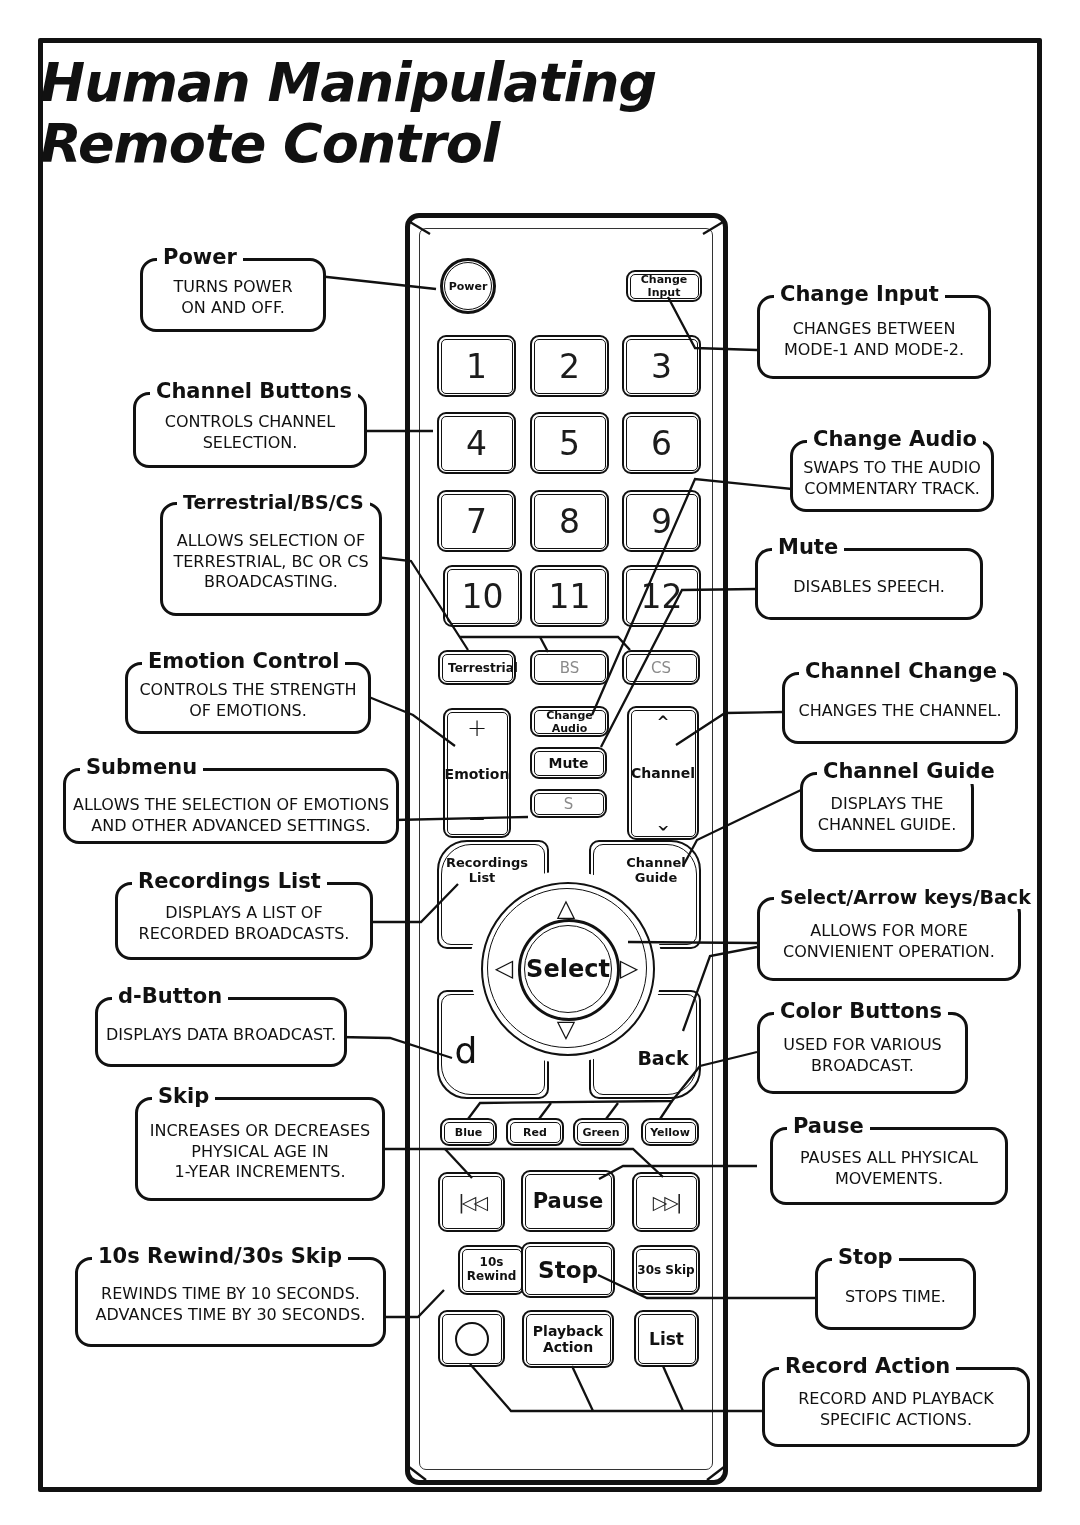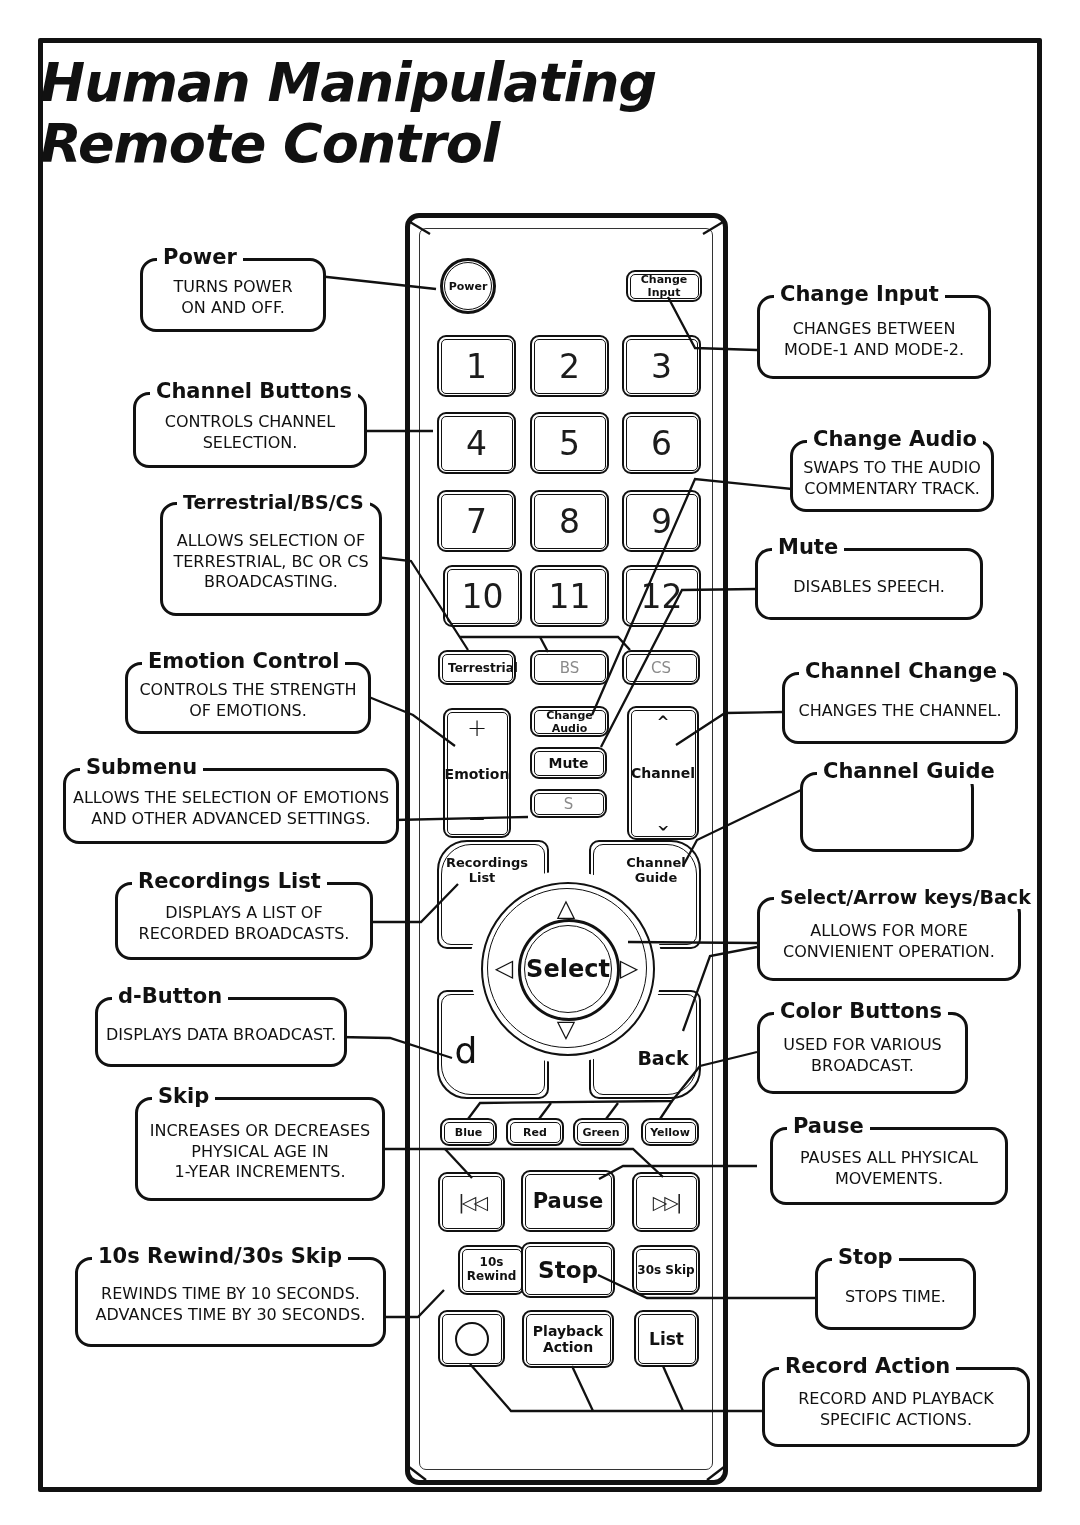--- a/index.html
+++ b/index.html
@@ -256,21 +256,21 @@
   <div class="callout" style="left:133px;top:392px;width:228px;height:70px;">
     <span class="co-title">Channel Buttons</span>
     <div class="co-body">CONTROLS CHANNEL
 SELECTION.</div>
   </div>
   <div class="callout" style="left:125px;top:662px;width:240px;height:66px;">
     <span class="co-title">Emotion Control</span>
     <div class="co-body">CONTROLS THE STRENGTH
 OF EMOTIONS.</div>
   </div>
-  <div class="callout" style="left:63px;top:768px;width:330px;height:70px;">
+  <div class="callout" style="left:63px;top:768px;width:330px;height:70px;align-items:flex-end;">
     <span class="co-title">Submenu</span>
     <div class="co-body">ALLOWS THE SELECTION OF EMOTIONS
 AND OTHER ADVANCED SETTINGS.</div>
   </div>
   <div class="callout" style="left:115px;top:882px;width:252px;height:72px;">
     <span class="co-title">Recordings List</span>
     <div class="co-body">DISPLAYS A LIST OF
 RECORDED BROADCASTS.</div>
   </div>
   <div class="callout" style="left:95px;top:997px;width:246px;height:64px;">
@@ -302,20 +302,22 @@
   <div class="callout" style="left:755px;top:548px;width:222px;height:66px;">
     <span class="co-title">Mute</span>
     <div class="co-body">DISABLES SPEECH.</div>
   </div>
   <div class="callout" style="left:782px;top:672px;width:230px;height:66px;">
     <span class="co-title">Channel Change</span>
     <div class="co-body">CHANGES THE CHANNEL.</div>
   </div>
   <div class="callout" style="left:800px;top:772px;width:168px;height:74px;">
     <span class="co-title">Channel Guide</span>
+    <div class="co-body">DISPLAYS THE
+CHANNEL GUIDE.</div>
   </div>
   <div class="callout" style="left:757px;top:897px;width:258px;height:78px;">
     <span class="co-title smaller">Select/Arrow keys/Back</span>
     <div class="co-body">ALLOWS FOR MORE
 CONVIENIENT OPERATION.</div>
   </div>
   <div class="callout" style="left:757px;top:1012px;width:205px;height:76px;">
     <span class="co-title">Color Buttons</span>
     <div class="co-body">USED FOR VARIOUS
 BROADCAST.</div>

